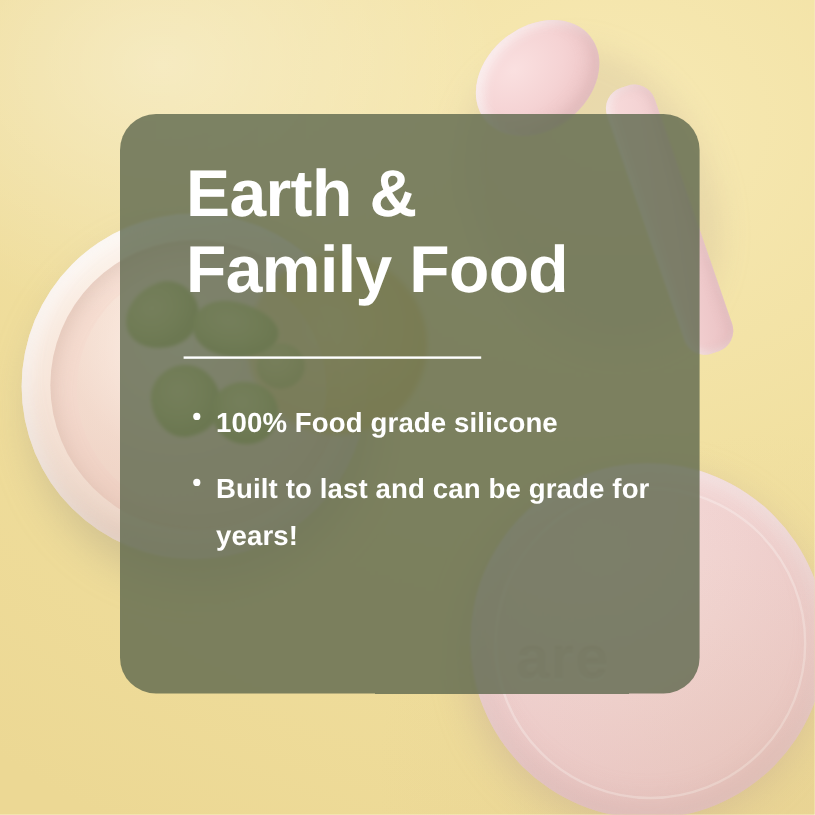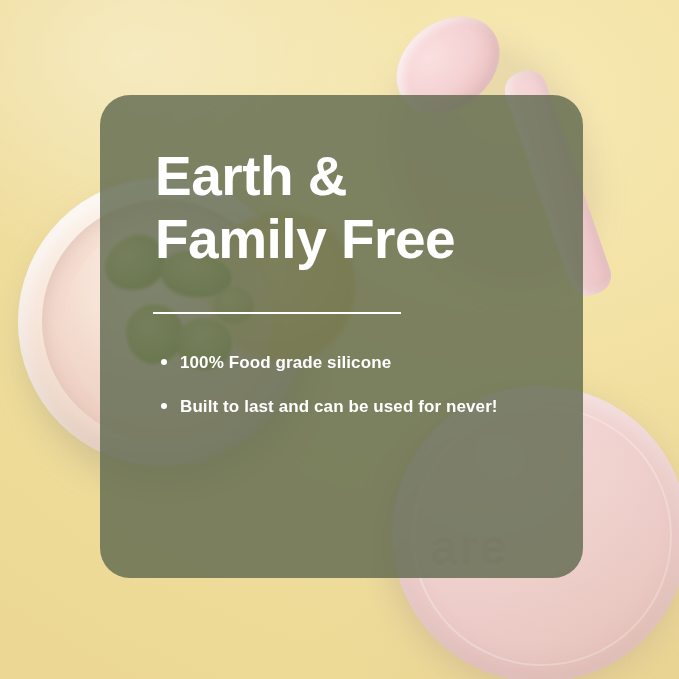--- a/index.html
+++ b/index.html
@@ -185,21 +185,20 @@
     height: 483px;
     border-radius: 30px;
     background: rgba(94,104,78,0.80);
     backdrop-filter: blur(1px);
     overflow: hidden;
   }
   .card-inner {
     position: absolute;
     inset: 0;
     padding: 16px;
-    margin-top: 15px;
   }
 
   .card-title {
     position: absolute;
     left: 55px;
     top: 35px;
     width: 400px;
     margin: 0;
     color: #ffffff;
     font-size: 55px;
@@ -227,21 +226,21 @@
     width: 392px;
     margin: 0;
     padding: 0;
     list-style: none;
   }
   .bullets li {
     position: relative;
     padding-left: 22px;
     margin-bottom: 15px;
     color: #ffffff;
-    font-size: 17px;
+    font-size: 23px;
     font-weight: 700;
     line-height: 1.72;
     letter-spacing: 0.1px;
   }
   .bullets li:last-child { margin-bottom: 0; }
   .bullets li::before {
     content: "";
     position: absolute;
     left: 3px;
     top: 11px;
@@ -278,25 +277,25 @@
     <div class="spoon-shadow"></div>
     <div class="spoon-bowl"></div>
     <div class="spoon-handle"></div>
 
     <div class="bg-light"></div>
   </div>
 
   <div class="card">
     <div class="card-inner">
 
-      <h1 class="card-title"><span>Earth &amp;</span><span class="line2">Family Free</span></h1>
+      <h1 class="card-title"><span>Earth &amp;</span><span class="line2">Family Food</span></h1>
 
       <hr class="divider">
 
       <ul class="bullets">
         <li>100% Food grade silicone</li>
-        <li>Built to last and can be used for never!</li>
+        <li>Built to last and can be grade for years!</li>
       </ul>
 
     </div>
   </div>
 
 </div>
 
 </body></html>

